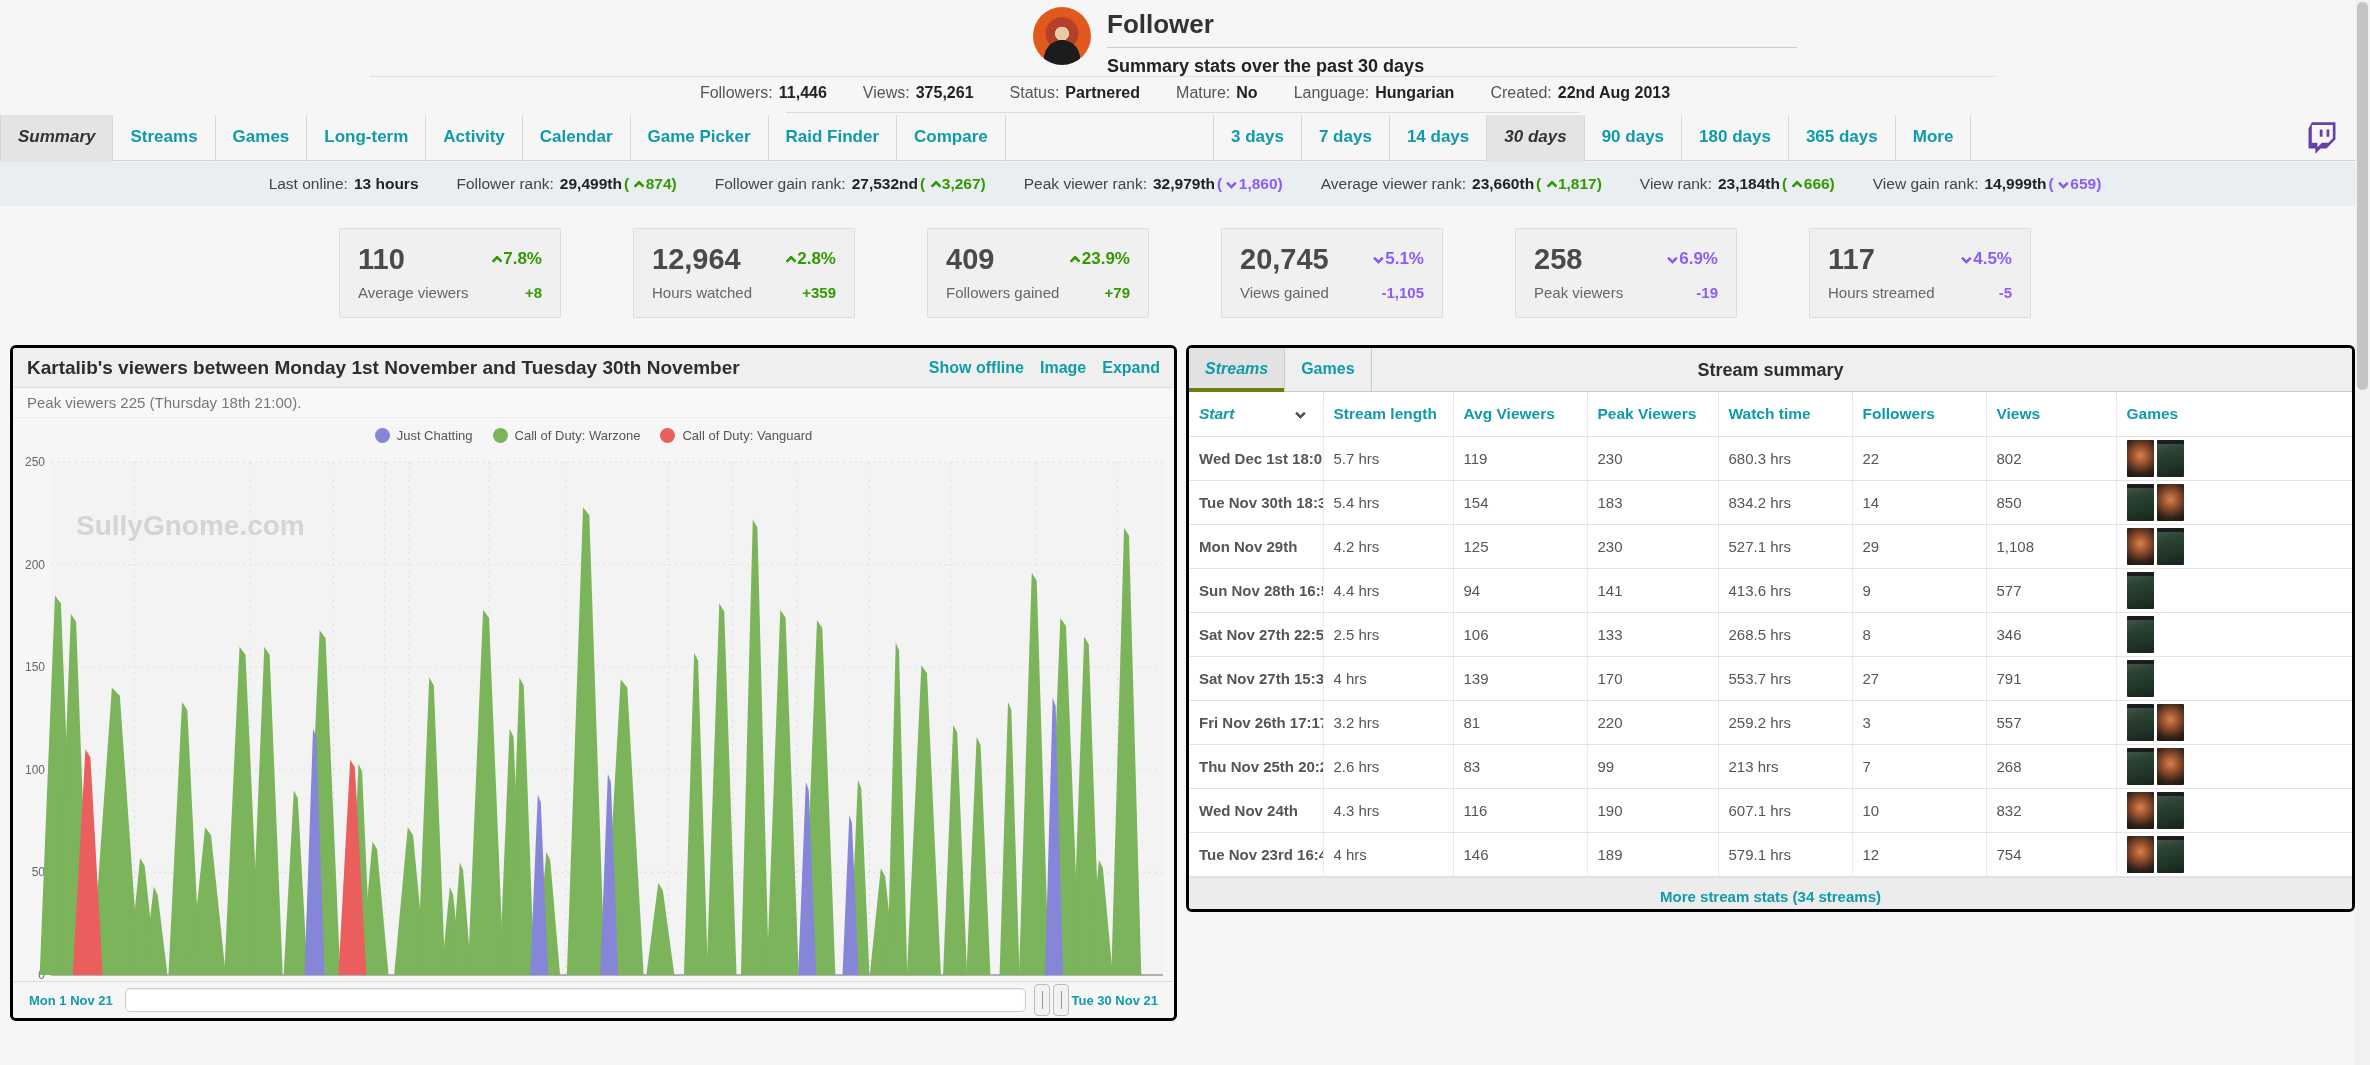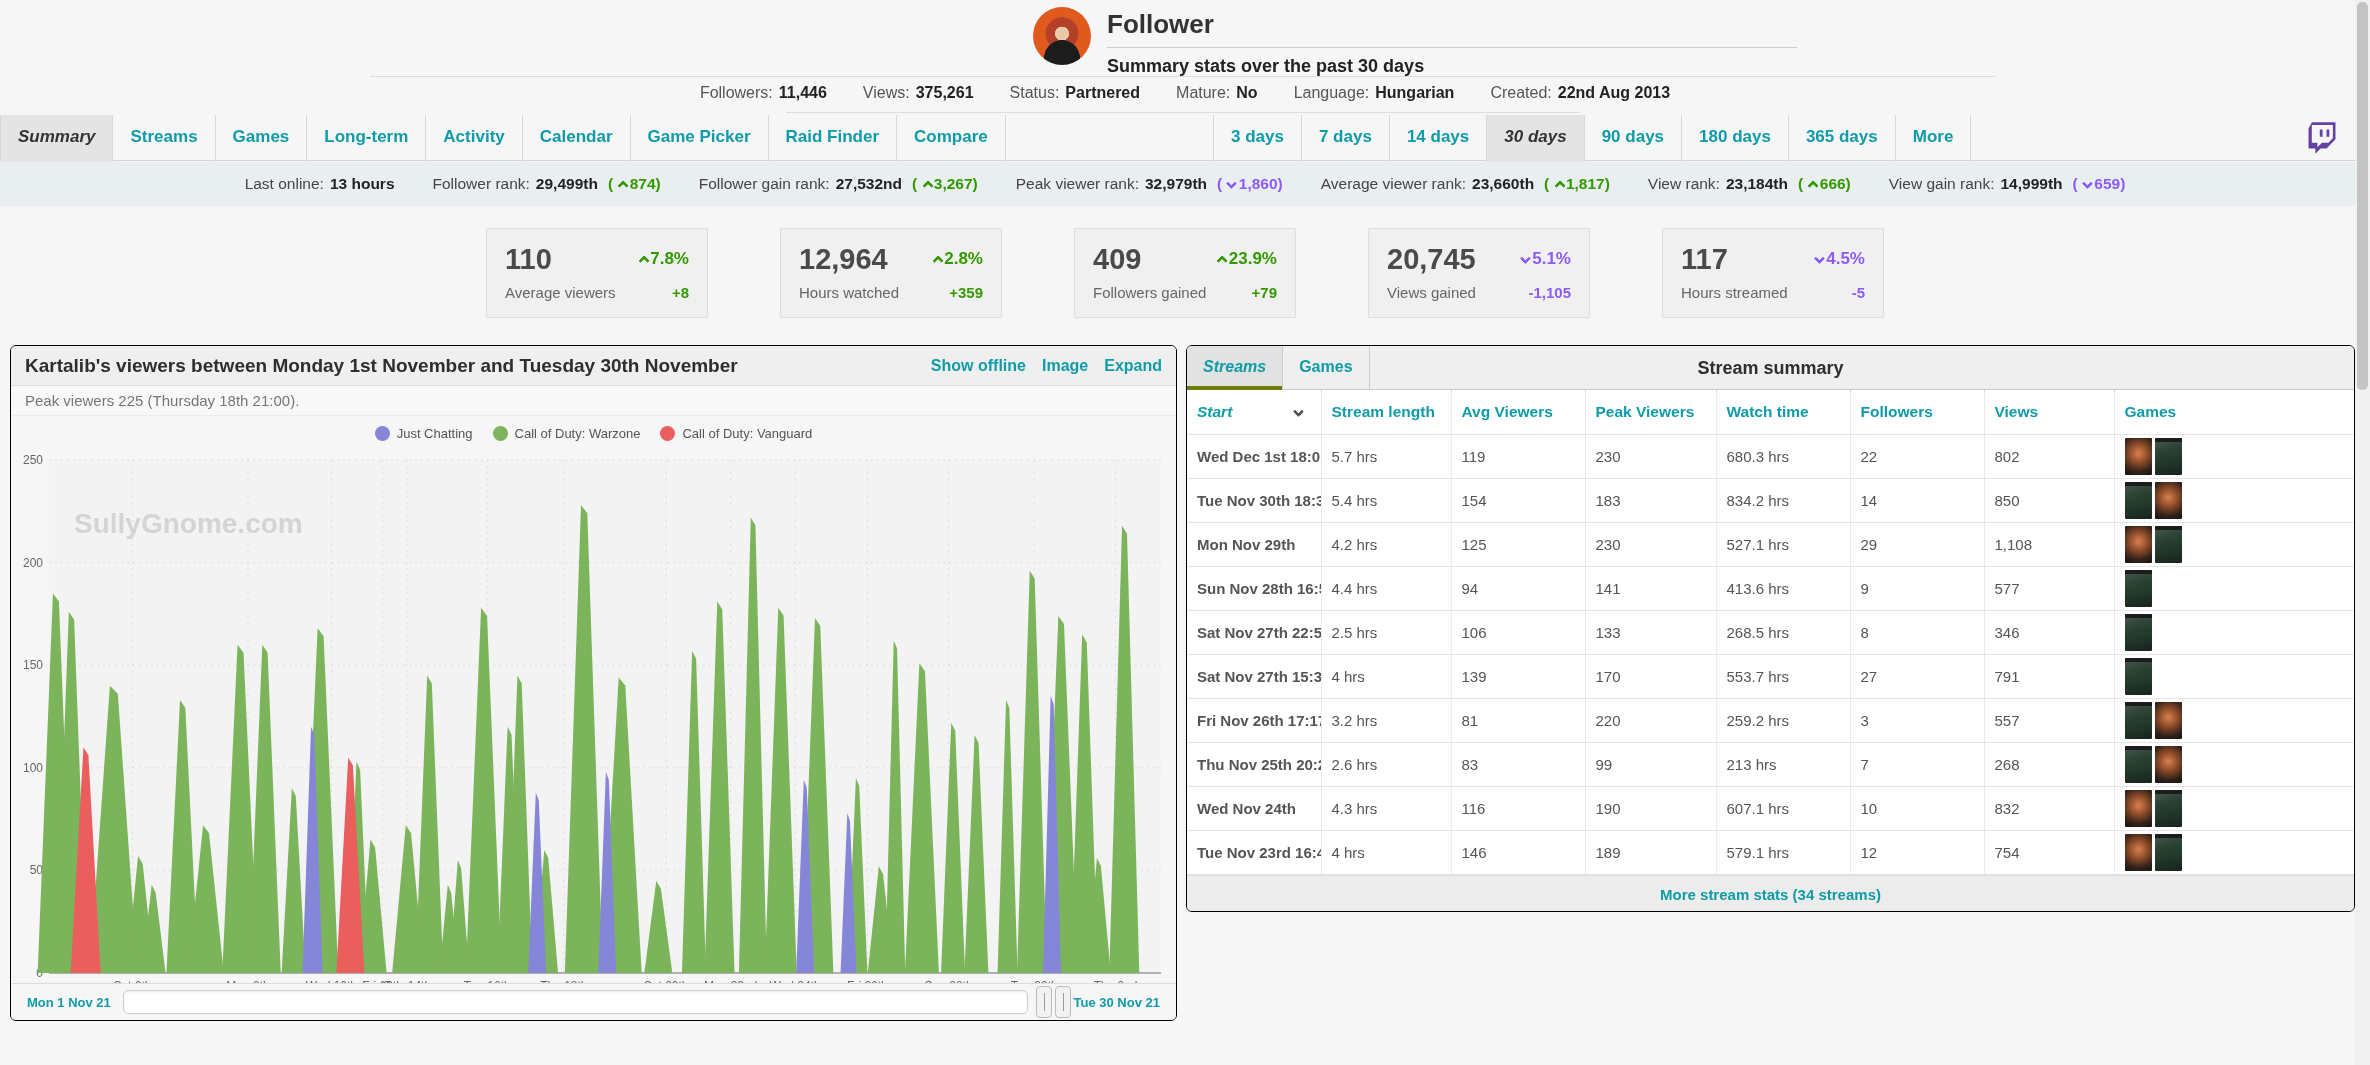--- a/index.html
+++ b/index.html
@@ -39,32 +39,32 @@
   .tab { position:relative; height:54px; line-height:44px; padding:0 17px; font-size:17px; font-weight:bold; color:#0f9ba8; border-right:1px solid #d8d8d8; cursor:pointer; background:transparent; }
   .tab:first-child { border-left:1px solid #d8d8d8; }
   .tab.active { background:#e4e4e4; color:#333; font-style:italic; }
   .tab.active::after { content:""; position:absolute; left:0; right:0; bottom:0; height:4px; background:#6f7d0c; }
   .tab.active.blue::after { background:#3e3ecb; }
   .twitch-btn { position:absolute; top:6px; right:32px; width:32px; height:34px; }
 
   
   .ribbon { position:absolute; top:162px; left:0; width:2370px; height:44px; background:#e9eef1; display:flex; align-items:center; justify-content:center; gap:38px; font-size:15.5px; color:#444; }
   .ribbon b { color:#222; margin-left:6px; }
-  .ribbon .delta { font-weight:bold; margin-left:10px; }
+  .ribbon .delta { font-weight:bold; margin-left:2px; }
 
   
   .cards { position:absolute; top:228px; left:0; width:2370px; display:flex; justify-content:center; gap:72px; }
   .card { width:222px; height:90px; background:#f0f0f0; border:1px solid #ddd; border-radius:1px; padding:15px 18px 0; display:flex; justify-content:space-between; }
   .card .v  { font-size:29px; font-weight:bold; color:#4a4a4a; line-height:30px; }
   .card .l  { font-size:15px; color:#666; margin-top:10px; }
   .card .pct { font-size:17px; font-weight:bold; text-align:right; line-height:30px; white-space:nowrap; }
   .card .d   { font-size:15px; font-weight:bold; text-align:right; margin-top:10px; }
 
   
-  .panel { position:absolute; background:#f6f6f6; border:1px solid #000000; border-radius:6px; overflow:hidden; }
+  .panel { position:absolute; background:#f6f6f6; border:3px solid #000000; border-radius:6px; overflow:hidden; }
   #chart-panel { left:10px; top:345px; width:1167px; height:676px; }
   #table-panel { left:1186px; top:345px; width:1169px; height:567px; background:#fff; }
 
   
   .cp-head { height:40px; background:#efefef; border-bottom:1px solid #ddd; display:flex; align-items:center; padding:0 14px; }
   .cp-title { font-size:19px; font-weight:bold; color:#2e2e2e; flex:1; }
   .cp-links { display:flex; gap:16px; font-size:16px; font-weight:bold; }
   .cp-note { height:30px; line-height:30px; padding-left:14px; font-size:15px; color:#777; background:#f8f8f8; border-bottom:1px solid #ececec; }
   .legend { height:26px; margin-top:4px; display:flex; justify-content:center; align-items:center; gap:20px; }
   .leg-item { display:flex; align-items:center; gap:7px; font-size:13px; color:#555; }
@@ -193,20 +193,30 @@
       </div>
     </div>
     <div class="card">
       <div>
         <div class="v">20,745</div>
         <div class="l">Views gained</div>
       </div>
       <div>
         <div class="pct down"><span class="caret c-down"></span> 5.1%</div>
         <div class="d down">-1,105</div>
+      </div>
+    </div>
+    <div class="card">
+      <div>
+        <div class="v">258</div>
+        <div class="l">Peak viewers</div>
+      </div>
+      <div>
+        <div class="pct down"><span class="caret c-down"></span> 6.9%</div>
+        <div class="d down">-19</div>
       </div>
     </div>
     <div class="card">
       <div>
         <div class="v">117</div>
         <div class="l">Hours streamed</div>
       </div>
       <div>
         <div class="pct down"><span class="caret c-down"></span> 4.5%</div>
         <div class="d down">-5</div>

